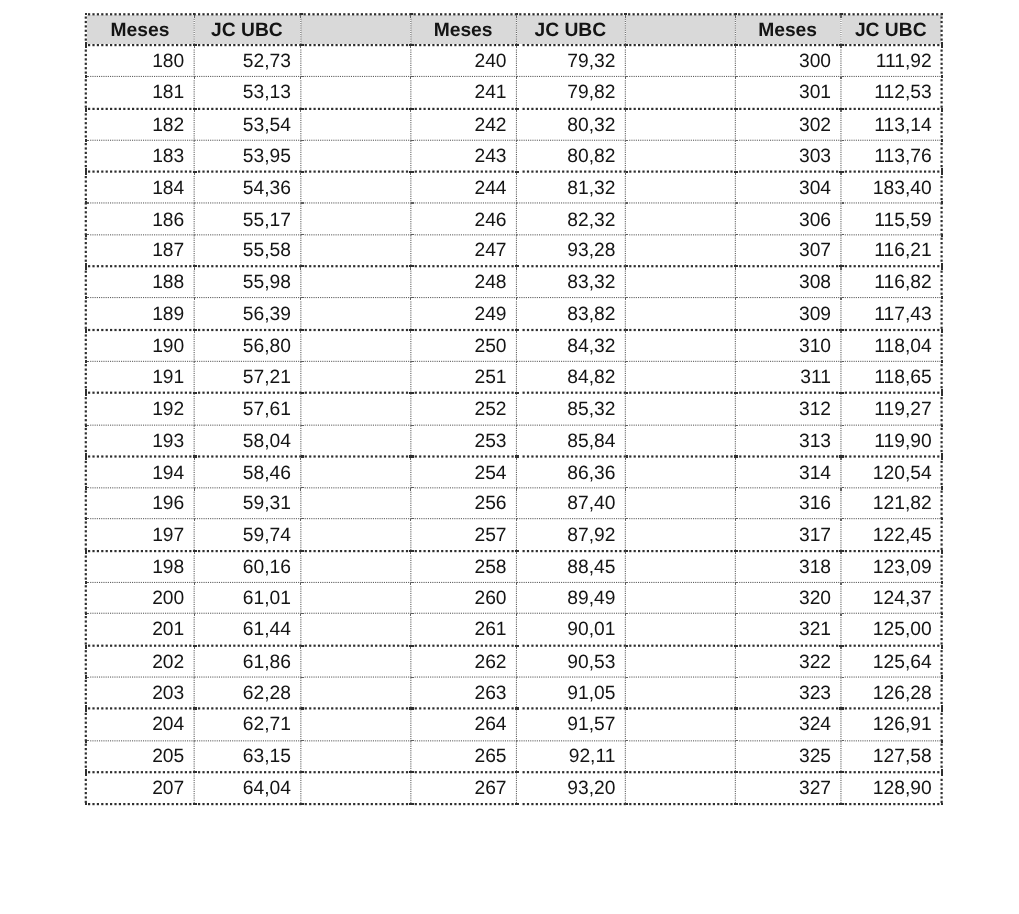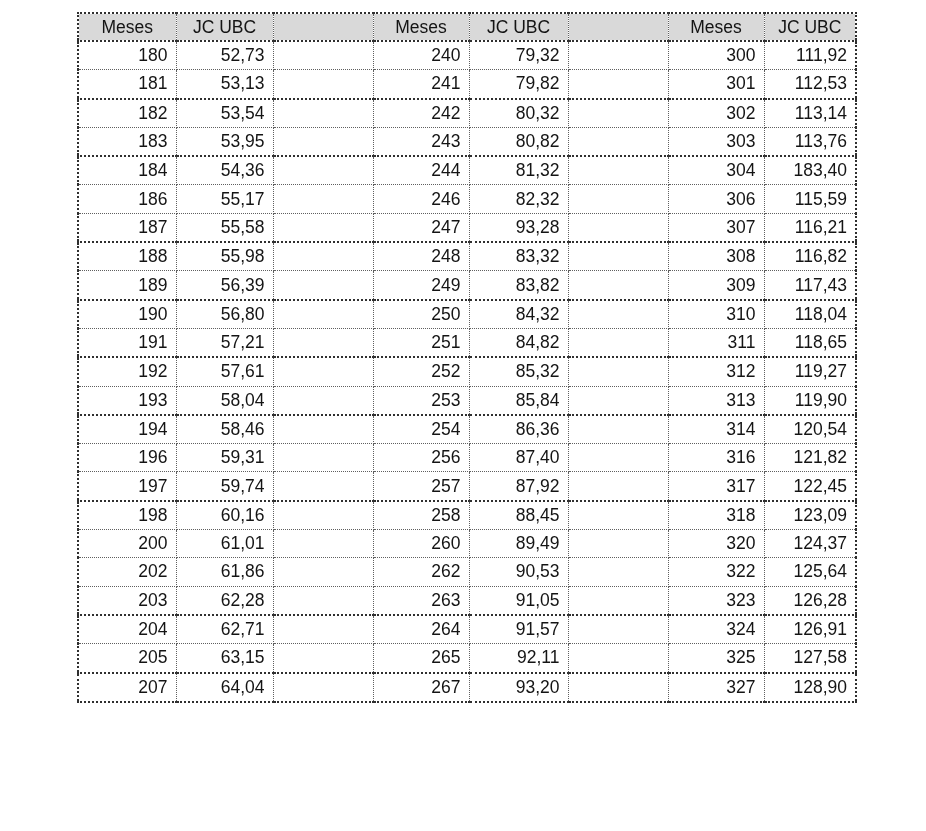--- a/index.html
+++ b/index.html
@@ -30,21 +30,21 @@
     border:1px dotted var(--border-light);
     height:27.3px;
     padding:0;
     font-size:17.5px;
     color:var(--text);
     white-space:nowrap;
     overflow:hidden;
   }
   th{
     background:var(--header-bg);
-    font-weight:normal;
+    font-weight:bold;
     text-align:center;
     height:26px;
     border-bottom:2px dotted var(--border-heavy);
   }
   td.num{text-align:right;padding-right:8px;}
   td.spacer{background:#ffffff;}
   tr.pair-end td{border-bottom:2px dotted var(--border-heavy);}
 </style>
 </head>
 <body>
@@ -246,20 +246,30 @@
       <tr>
         <td class="num">200</td>
         <td class="num">61,01</td>
         <td class="spacer"></td>
         <td class="num">260</td>
         <td class="num">89,49</td>
         <td class="spacer"></td>
         <td class="num">320</td>
         <td class="num">124,37</td>
       </tr>
+      <tr class="pair-end">
+        <td class="num">201</td>
+        <td class="num">61,44</td>
+        <td class="spacer"></td>
+        <td class="num">261</td>
+        <td class="num">90,01</td>
+        <td class="spacer"></td>
+        <td class="num">321</td>
+        <td class="num">125,00</td>
+      </tr>
       <tr>
         <td class="num">202</td>
         <td class="num">61,86</td>
         <td class="spacer"></td>
         <td class="num">262</td>
         <td class="num">90,53</td>
         <td class="spacer"></td>
         <td class="num">322</td>
         <td class="num">125,64</td>
       </tr>

